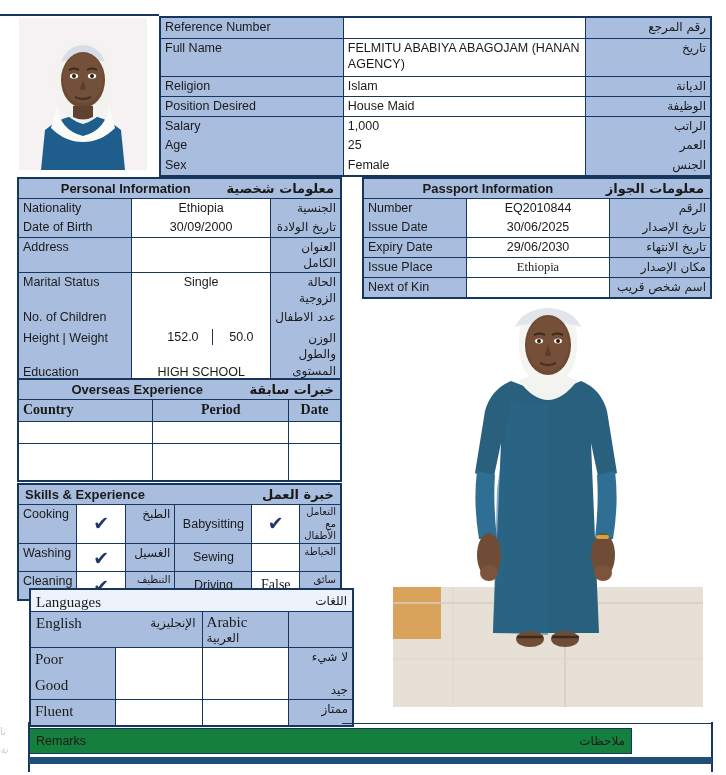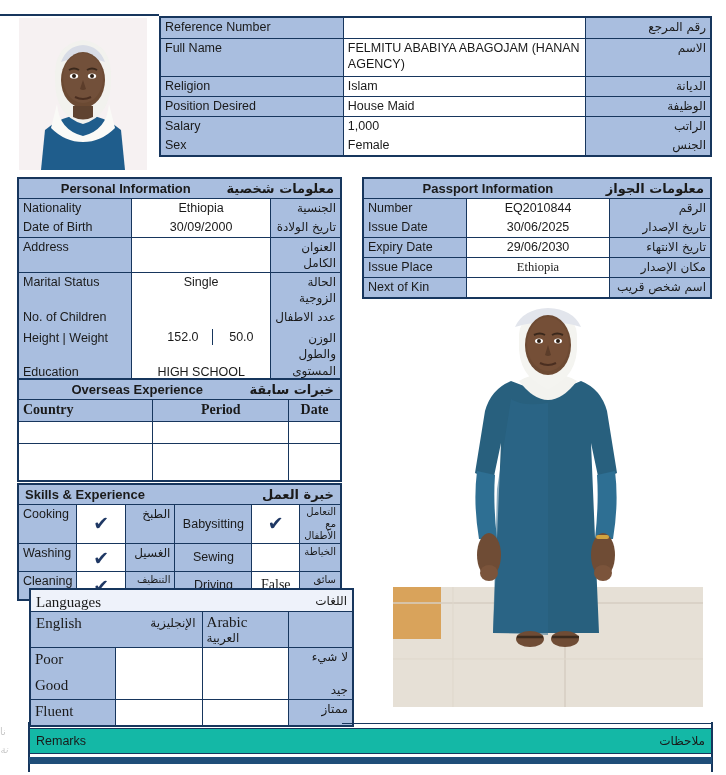--- a/index.html
+++ b/index.html
@@ -50,21 +50,21 @@
   #skills  {left:17px;top:483px;width:325px;}
   #langs   {left:17px;top:588px;width:325px;margin-left:12px;}
 
   .sechdr{background:#a9bedf;text-align:center;font-weight:bold;font-size:13px;padding:2px 6px;}
   .sechdr .en{display:inline-block;}
   .sechdr .arr{display:inline-block;float:right;direction:rtl;font-family:"DejaVu Sans",sans-serif;}
 
   .chk{color:#1f3864;font-size:19px;font-weight:bold;line-height:1;}
 
   
-  #remarks{position:absolute;left:29px;top:728px;width:683px;height:26px;background:#14b8a6;border:1px solid #17365d;box-sizing:border-box;}
+  #remarks{position:absolute;left:29px;top:728px;width:603px;height:26px;background:#15803d;border:1px solid #17365d;box-sizing:border-box;}
   #remarks .en{position:absolute;left:6px;top:5px;font-size:12.5px;}
   #remarks .arr{position:absolute;right:6px;top:5px;font-size:12px;direction:rtl;font-family:"DejaVu Sans",sans-serif;}
   #bottombar{position:absolute;left:29px;top:757px;width:683px;height:7px;background:#1f4e79;}
   #leftrule{position:absolute;left:28px;top:722px;width:2px;height:50px;background:#17365d;}
   #rightrule{position:absolute;left:711px;top:722px;width:2px;height:50px;background:#17365d;}
 
   .watermark{position:absolute;left:0;font-size:10px;color:#c9c9c9;font-family:"DejaVu Sans",sans-serif;direction:rtl;}
 
   .hr-top{position:absolute;left:0px;top:14px;width:159px;height:2px;background:#17365d;}
   .hr-mid{position:absolute;left:342px;top:723px;width:371px;height:1px;background:#17365d;}
@@ -110,36 +110,41 @@
   <table id="top-table">
       <tbody>
     <tr>
       <td class="cell blue c-lab" style="height:21px">Reference Number</td>
       <td class="cell white c-val"></td>
       <td class="cell blue c-ar ar">رقم المرجع</td>
     </tr>
     <tr>
       <td class="cell blue c-lab" style="height:38px">Full Name</td>
       <td class="cell white c-val">FELMITU ABABIYA ABAGOJAM (HANAN AGENCY)</td>
-      <td class="cell blue c-ar ar">الاسم</td>
+      <td class="cell blue c-ar ar">تاريخ</td>
     </tr>
     <tr>
       <td class="cell blue c-lab" style="height:20px">Religion</td>
       <td class="cell white c-val">Islam</td>
       <td class="cell blue c-ar ar">الديانة</td>
     </tr>
     <tr>
       <td class="cell blue c-lab" style="height:20px">Position Desired</td>
       <td class="cell white c-val">House Maid</td>
       <td class="cell blue c-ar ar">الوظيفة</td>
     </tr>
     <tr>
       <td class="cell blue c-lab nb-b" style="height:20px">Salary</td>
       <td class="cell white c-val nb-b">1,000</td>
       <td class="cell blue c-ar ar nb-b">الراتب</td>
+    </tr>
+    <tr>
+      <td class="cell blue c-lab nb-b nb-t" style="height:20px">Age</td>
+      <td class="cell white c-val nb-b nb-t">25</td>
+      <td class="cell blue c-ar ar nb-b nb-t">العمر</td>
     </tr>
     <tr>
       <td class="cell blue c-lab nb-t" style="height:20px">Sex</td>
       <td class="cell white c-val nb-t">Female</td>
       <td class="cell blue c-ar ar nb-t">الجنس</td>
     </tr>
   </tbody>
     </table>
 
   <table class="grid" id="personal">

